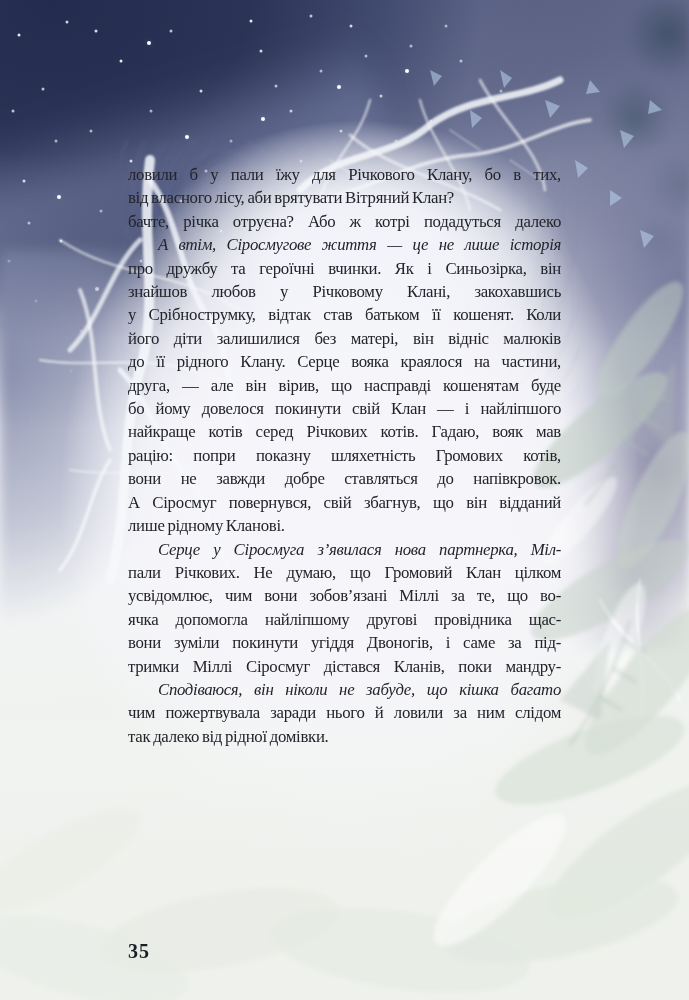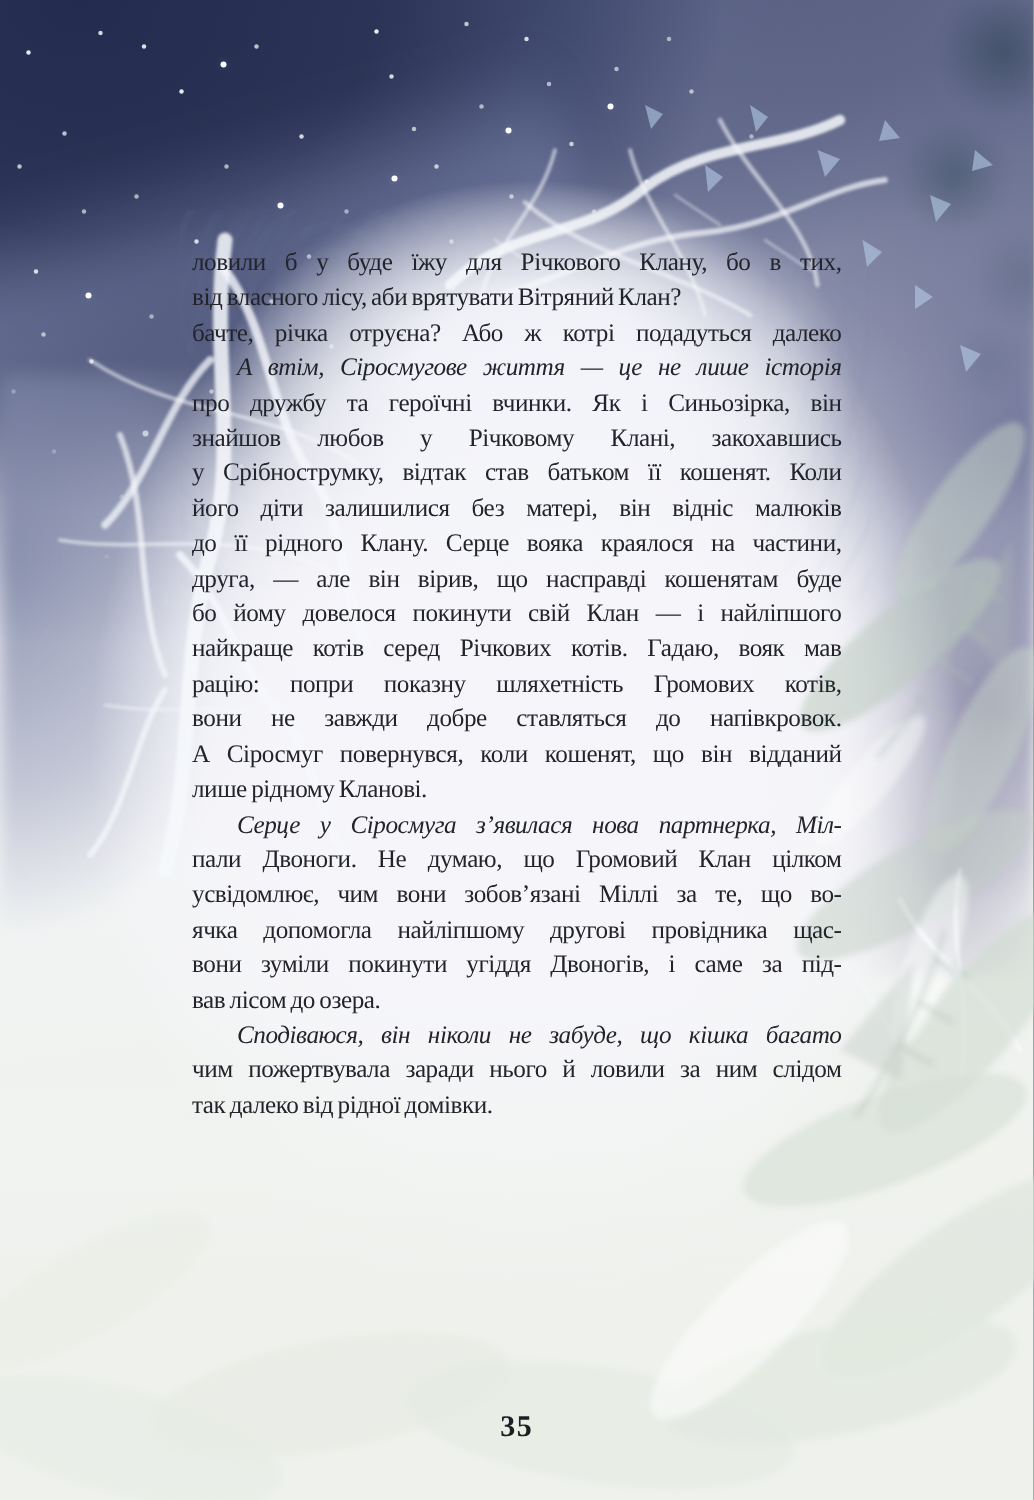--- a/index.html
+++ b/index.html
@@ -73,21 +73,21 @@
   .fern-svg{left:0;top:0;}
 
   
   .text-block{position:absolute;left:128px;top:163px;width:433px;
     font-size:16.8px;line-height:23.4px;color:#23242b;
     letter-spacing:-0.3px;word-spacing:-1px;}
   .para{margin:0;}
   .line{text-align:justify;text-align-last:justify;-moz-text-align-last:justify;}
   .line.para-end{text-align-last:left;-moz-text-align-last:left;}
   .line.indented{text-indent:30px;font-style:italic;}
-  .page-number{position:absolute;left:128px;top:940px;width:433px;text-align:center;
+  .page-number{position:absolute;left:128px;top:940px;width:433px;text-align:left;
     font-size:20px;font-weight:bold;color:#1d1e25;letter-spacing:1px;}
 </style>
 </head>
 <body>
 
 <div class="page">
 
   <div class="abs sky"></div>
   <div class="abs milky"></div>
   <div class="abs stars"></div>
@@ -170,46 +170,46 @@
     <g stroke="rgba(176,192,182,.5)" stroke-width="2.5" fill="none" filter="url(#soft2)">
       <path d="M655,380 C640,430 615,470 585,505"></path>
       <path d="M648,390 L668,400 M638,415 L660,428 M625,440 L648,455 M610,465 L634,480"></path>
       <path d="M630,620 C615,670 595,710 570,745"></path>
       <path d="M624,640 L646,652 M612,668 L636,682 M598,696 L622,710"></path>
     </g>
   </svg>
 
   <main class="text-block">
       <div class="para">
-        <div class="line">ловили б у буде їжу для Річкового Клану, бо в тих,</div>
+        <div class="line">ловили б у пали їжу для Річкового Клану, бо в тих,</div>
         <div class="line para-end">від власного лісу, аби врятувати Вітряний Клан?</div>
         <div class="line">бачте, річка отруєна? Або ж котрі подадуться далеко</div>
       </div>
       <div class="para">
         <div class="line indented">А втім, Сіросмугове життя — це не лише історія</div>
         <div class="line">про дружбу та героїчні вчинки. Як і Синьозірка, він</div>
         <div class="line">знайшов любов у Річковому Клані, закохавшись</div>
         <div class="line">у Срібнострумку, відтак став батьком її кошенят. Коли</div>
         <div class="line">його діти залишилися без матері, він відніс малюків</div>
         <div class="line">до її рідного Клану. Серце вояка краялося на частини,</div>
         <div class="line">друга, — але він вірив, що насправді кошенятам буде</div>
         <div class="line">бо йому довелося покинути свій Клан — і найліпшого</div>
         <div class="line">найкраще котів серед Річкових котів. Гадаю, вояк мав</div>
         <div class="line">рацію: попри показну шляхетність Громових котів,</div>
         <div class="line">вони не завжди добре ставляться до напівкровок.</div>
-        <div class="line">А Сіросмуг повернувся, коли кошенят, що він відданий</div>
+        <div class="line">А Сіросмуг повернувся, свій збагнув, що він відданий</div>
         <div class="line para-end">лише рідному Кланові.</div>
       </div>
       <div class="para">
         <div class="line indented">Серце у Сіросмуга з’явилася нова партнерка, Міл-</div>
-        <div class="line">пали Двоноги. Не думаю, що Громовий Клан цілком</div>
+        <div class="line">пали Річкових. Не думаю, що Громовий Клан цілком</div>
         <div class="line">усвідомлює, чим вони зобов’язані Міллі за те, що во-</div>
         <div class="line">ячка допомогла найліпшому другові провідника щас-</div>
         <div class="line">вони зуміли покинути угіддя Двоногів, і саме за під-</div>
-        <div class="line para-end">вав лісом до озера.</div>
+        <div class="line">тримки Міллі Сіросмуг дістався Кланів, поки мандру-</div>
       </div>
       <div class="para">
         <div class="line indented">Сподіваюся, він ніколи не забуде, що кішка багато</div>
         <div class="line">чим пожертвувала заради нього й ловили за ним слідом</div>
         <div class="line para-end">так далеко від рідної домівки.</div>
       </div>
     </main>
 
   <div class="page-number">35</div>
 </div>

